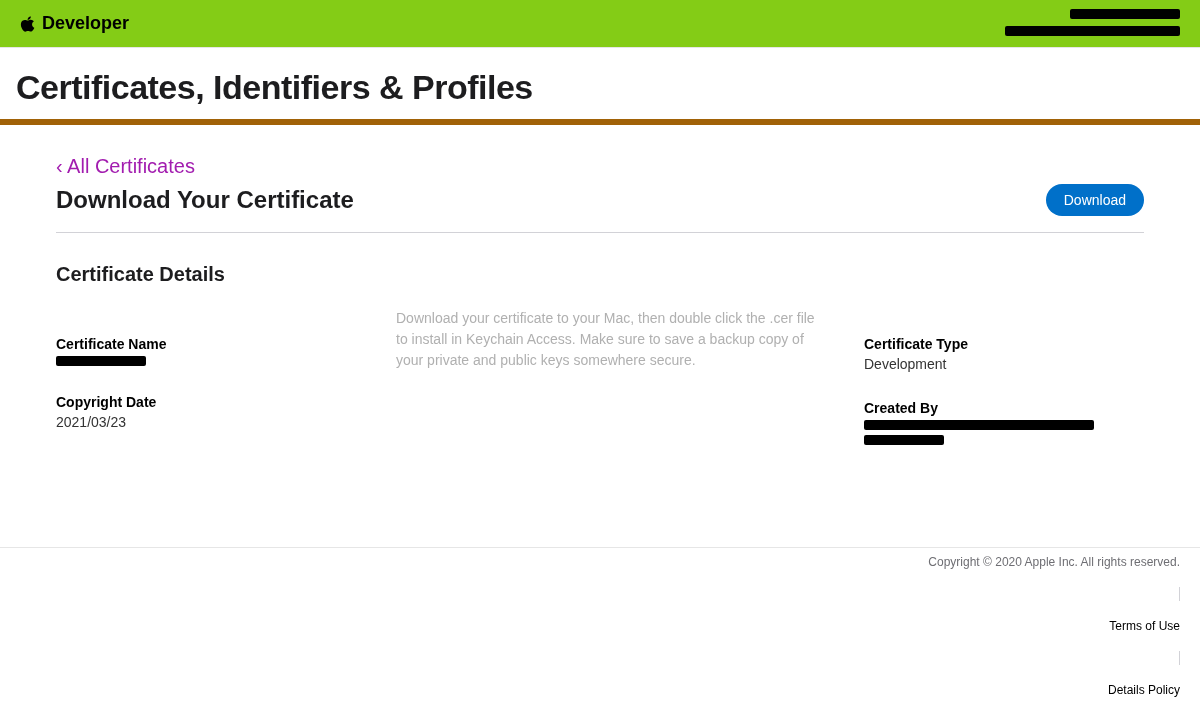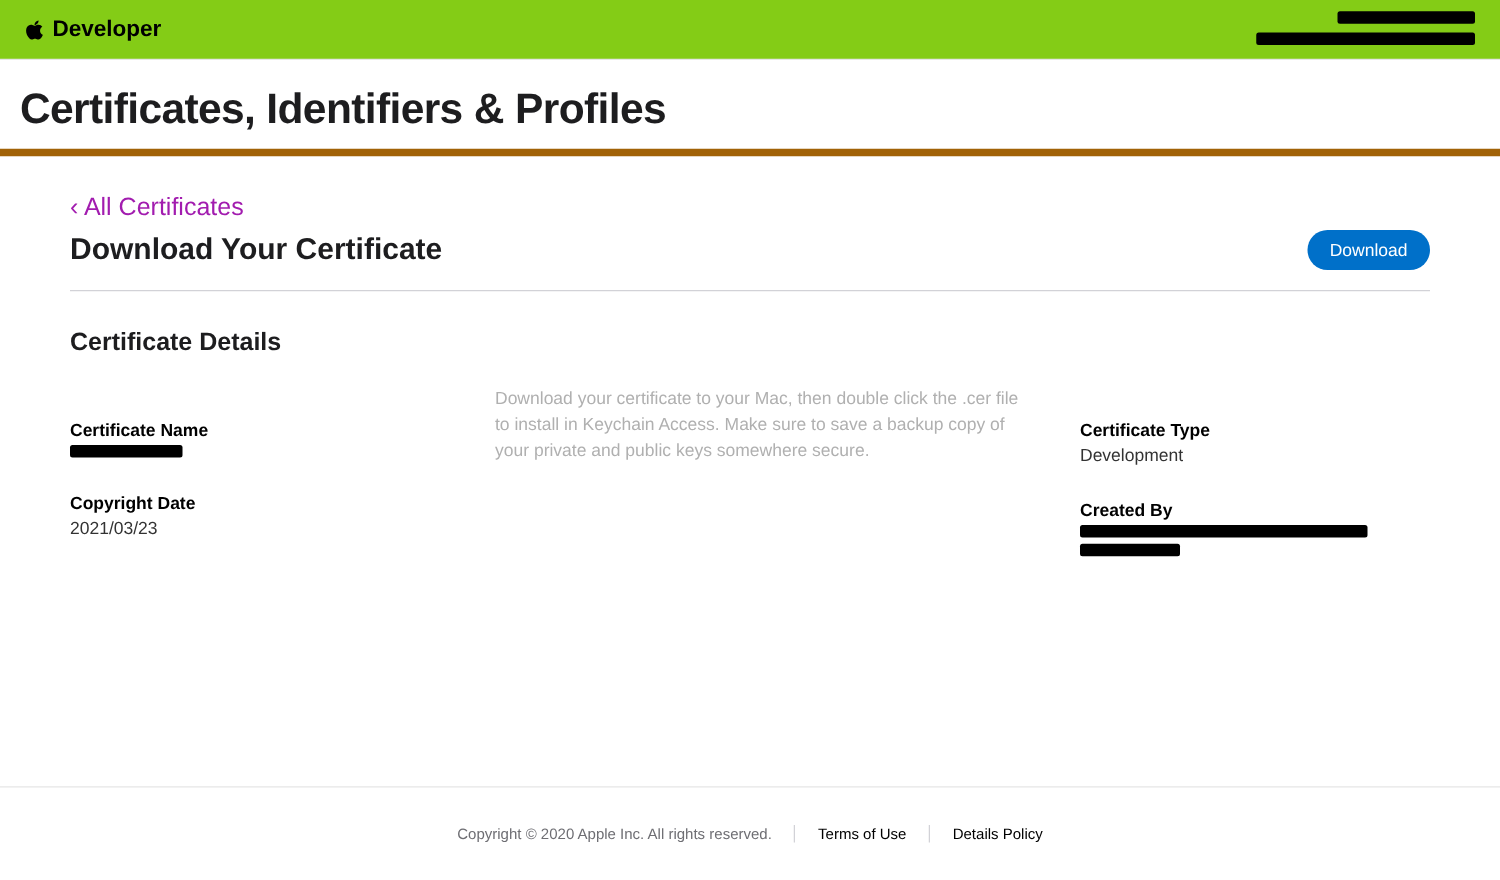--- a/index.html
+++ b/index.html
@@ -129,27 +129,28 @@
       margin-bottom: 5px;
       border-radius: 2px;
     }
     .help-text {
       font-size: 14px;
       color: #b0b0b0;
       line-height: 1.5;
     }
     .footer {
       border-top: 1px solid #e6e6e6;
-      padding: 30px 20px;
+      padding: 7px 20px;
       display: flex;
       justify-content: center;
       align-items: flex-end;
       gap: 18px;
       font-size: 12px;
       color: #6e6e73;
+      flex-direction: column;
     }
     .footer-divider {
       width: 1px;
       height: 14px;
       background: #d2d2d7;
     }
     .footer a {
       color: #000000;
       text-decoration: none;
     }

